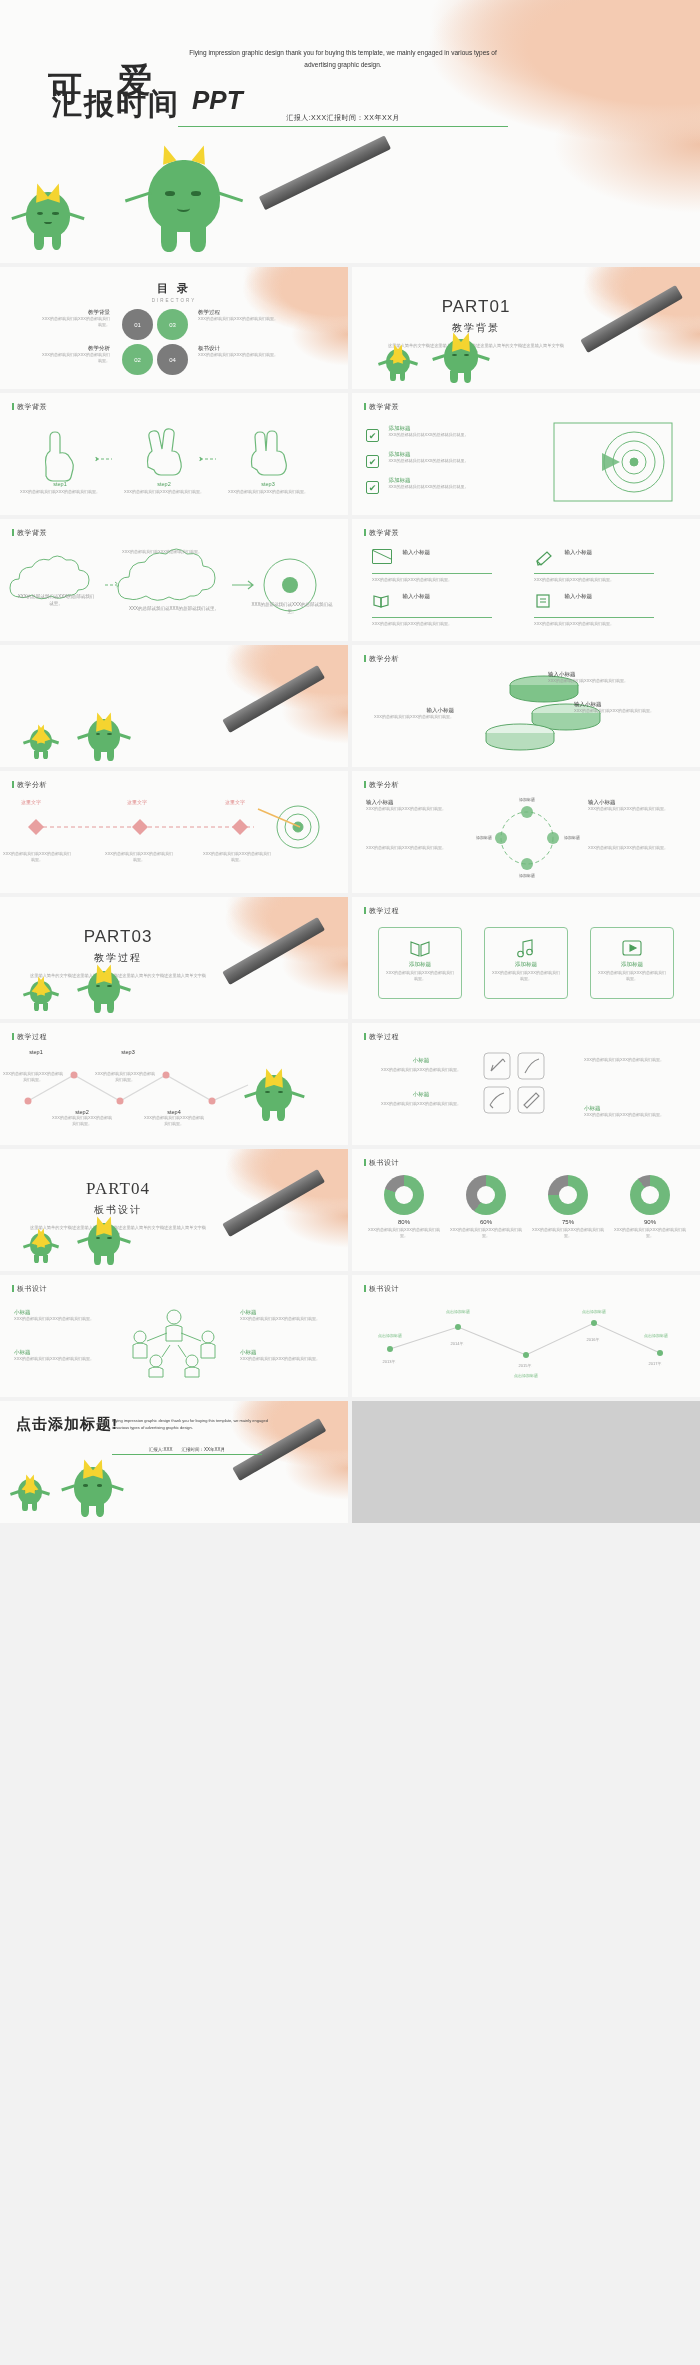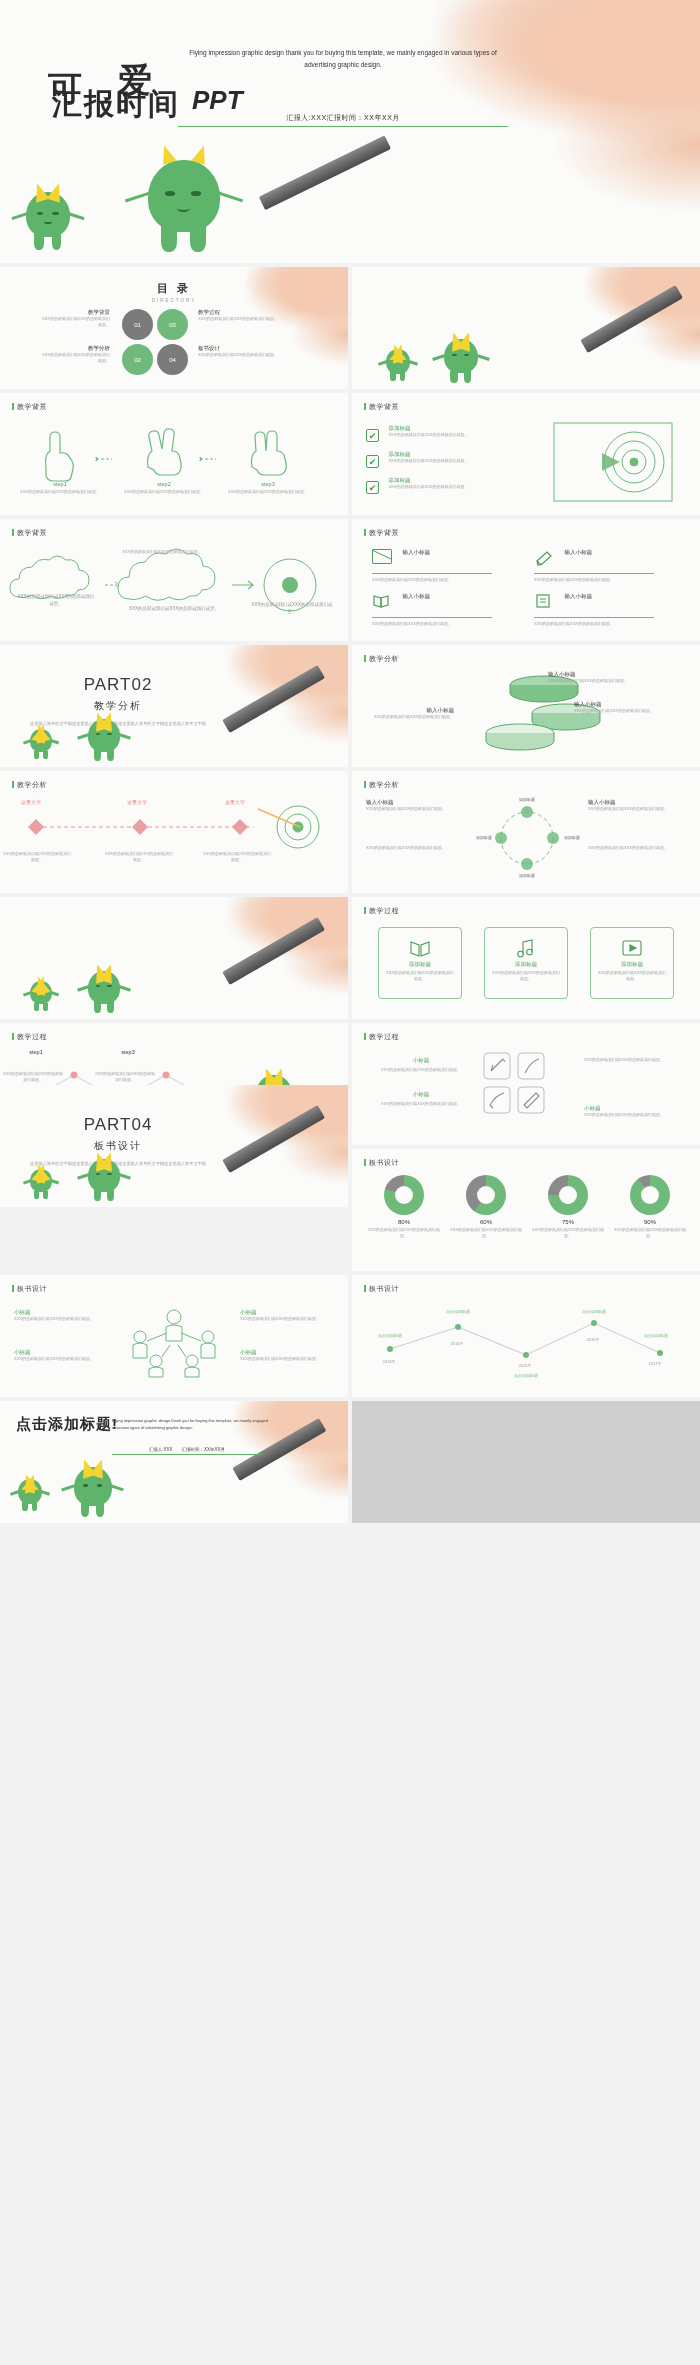--- a/index.html
+++ b/index.html
@@ -205,20 +205,25 @@
     <div style="position:absolute;left:198px;top:78px;width:80px;">
       <div class="mini-title">板书设计</div>
       <div class="tiny">XXX的总部就我们就XXX的总部就我们就里。</div>
     </div>
   </div>
 
   <div class="slide half-r" style="top:267px;height:122px;">
     <div class="pencil-bg" style="width:40%;"></div>
     <div class="pencil" style="left:232px;top:72px;">
       <div class="body" style="width:110px;transform:rotate(-30deg);"></div>
+    </div>
+    <div style="position:absolute;left:34px;top:30px;width:180px;">
+      <div class="part-num" style="text-align:center;">PART01</div>
+      <div class="part-cn" style="text-align:center;">教学背景</div>
+      <div class="part-desc" style="text-align:center;">这里输入简单的文字概述这里输入简单的文字概述这里输入简单的文字概述这里输入简单文字概述</div>
     </div>
     <div class="monster" style="left:34px;top:82px;width:24px;height:32px;">
       <div class="body"></div>
         <div class="eye l"></div>
         <div class="eye r"></div>
       <div class="leg l"></div>
         <div class="leg r"></div>
         <div class="arm l"></div>
         <div class="arm r"></div>
       <div class="horn l"></div>
@@ -373,25 +378,20 @@
       <div class="hr-green" style="margin-top:5px;width:120px;"></div>
       <div class="tiny" style="margin-top:3px;width:120px;">XXX的总部就我们就XXX的总部就我们就里。</div>
     </div>
   </div>
 
   <div class="slide half-l" style="top:645px;height:122px;">
     <div class="pencil-bg" style="width:42%;"></div>
     <div class="pencil" style="left:226px;top:74px;">
       <div class="body" style="width:110px;transform:rotate(-30deg);"></div>
     </div>
-    <div style="position:absolute;left:28px;top:30px;width:180px;">
-      <div class="part-num" style="text-align:center;">PART02</div>
-      <div class="part-cn" style="text-align:center;">教学分析</div>
-      <div class="part-desc" style="text-align:center;">这里输入简单的文字概述这里输入简单的文字概述这里输入简单的文字概述这里输入简单文字概述</div>
-    </div>
     <div class="monster" style="left:30px;top:84px;width:22px;height:30px;">
       <div class="body"></div>
         <div class="eye l"></div>
         <div class="eye r"></div>
       <div class="leg l"></div>
         <div class="leg r"></div>
         <div class="arm l"></div>
         <div class="arm r"></div>
       <div class="horn l"></div>
         <div class="horn r"></div>
@@ -504,20 +504,25 @@
     <div class="tiny" style="position:absolute;left:138px;top:102px;width:74px;text-align:center;color:#5a5a5a;">添加标题</div>
     <div class="tiny" style="position:absolute;left:100px;top:64px;width:40px;text-align:right;color:#5a5a5a;">添加标题</div>
     <div class="tiny" style="position:absolute;left:212px;top:64px;width:40px;color:#5a5a5a;">添加标题</div>
   </div>
 
   <div class="slide half-l" style="top:897px;height:122px;">
     <div class="pencil-bg" style="width:42%;"></div>
     <div class="pencil" style="left:226px;top:74px;">
       <div class="body" style="width:110px;transform:rotate(-30deg);"></div>
     </div>
+    <div style="position:absolute;left:28px;top:30px;width:180px;">
+      <div class="part-num" style="text-align:center;">PART03</div>
+      <div class="part-cn" style="text-align:center;">教学过程</div>
+      <div class="part-desc" style="text-align:center;">这里输入简单的文字概述这里输入简单的文字概述这里输入简单的文字概述这里输入简单文字概述</div>
+    </div>
     <div class="monster" style="left:30px;top:84px;width:22px;height:30px;">
       <div class="body"></div>
         <div class="eye l"></div>
         <div class="eye r"></div>
       <div class="leg l"></div>
         <div class="leg r"></div>
         <div class="arm l"></div>
         <div class="arm r"></div>
       <div class="horn l"></div>
         <div class="horn r"></div>
@@ -643,21 +648,21 @@
       </g>
       <g stroke="#8a8a8a" fill="none" stroke-width="1.1">
         <path d="M13,22 l12,-12 M13,22 l2,-6 M25,10 l2,3"></path>
         <path d="M47,24 q6,-12 14,-14"></path>
         <path d="M12,56 q6,-10 14,-12 M12,56 l3,3"></path>
         <path d="M46,56 l12,-12 l3,3 l-12,12 z"></path>
       </g>
     </svg>
   </div>
 
-  <div class="slide half-l" style="top:1085px;height:122px;">
+  <div class="slide half-l" style="top:1149px;height:122px;font-family:Liberation Serif, serif;">
     <div class="pencil-bg" style="width:42%;"></div>
     <div class="pencil" style="left:226px;top:74px;">
       <div class="body" style="width:110px;transform:rotate(-30deg);"></div>
     </div>
     <div style="position:absolute;left:28px;top:30px;width:180px;">
       <div class="part-num" style="text-align:center;">PART04</div>
       <div class="part-cn" style="text-align:center;">板书设计</div>
       <div class="part-desc" style="text-align:center;">这里输入简单的文字概述这里输入简单的文字概述这里输入简单的文字概述这里输入简单文字概述</div>
     </div>
     <div class="monster" style="left:30px;top:84px;width:22px;height:30px;">

